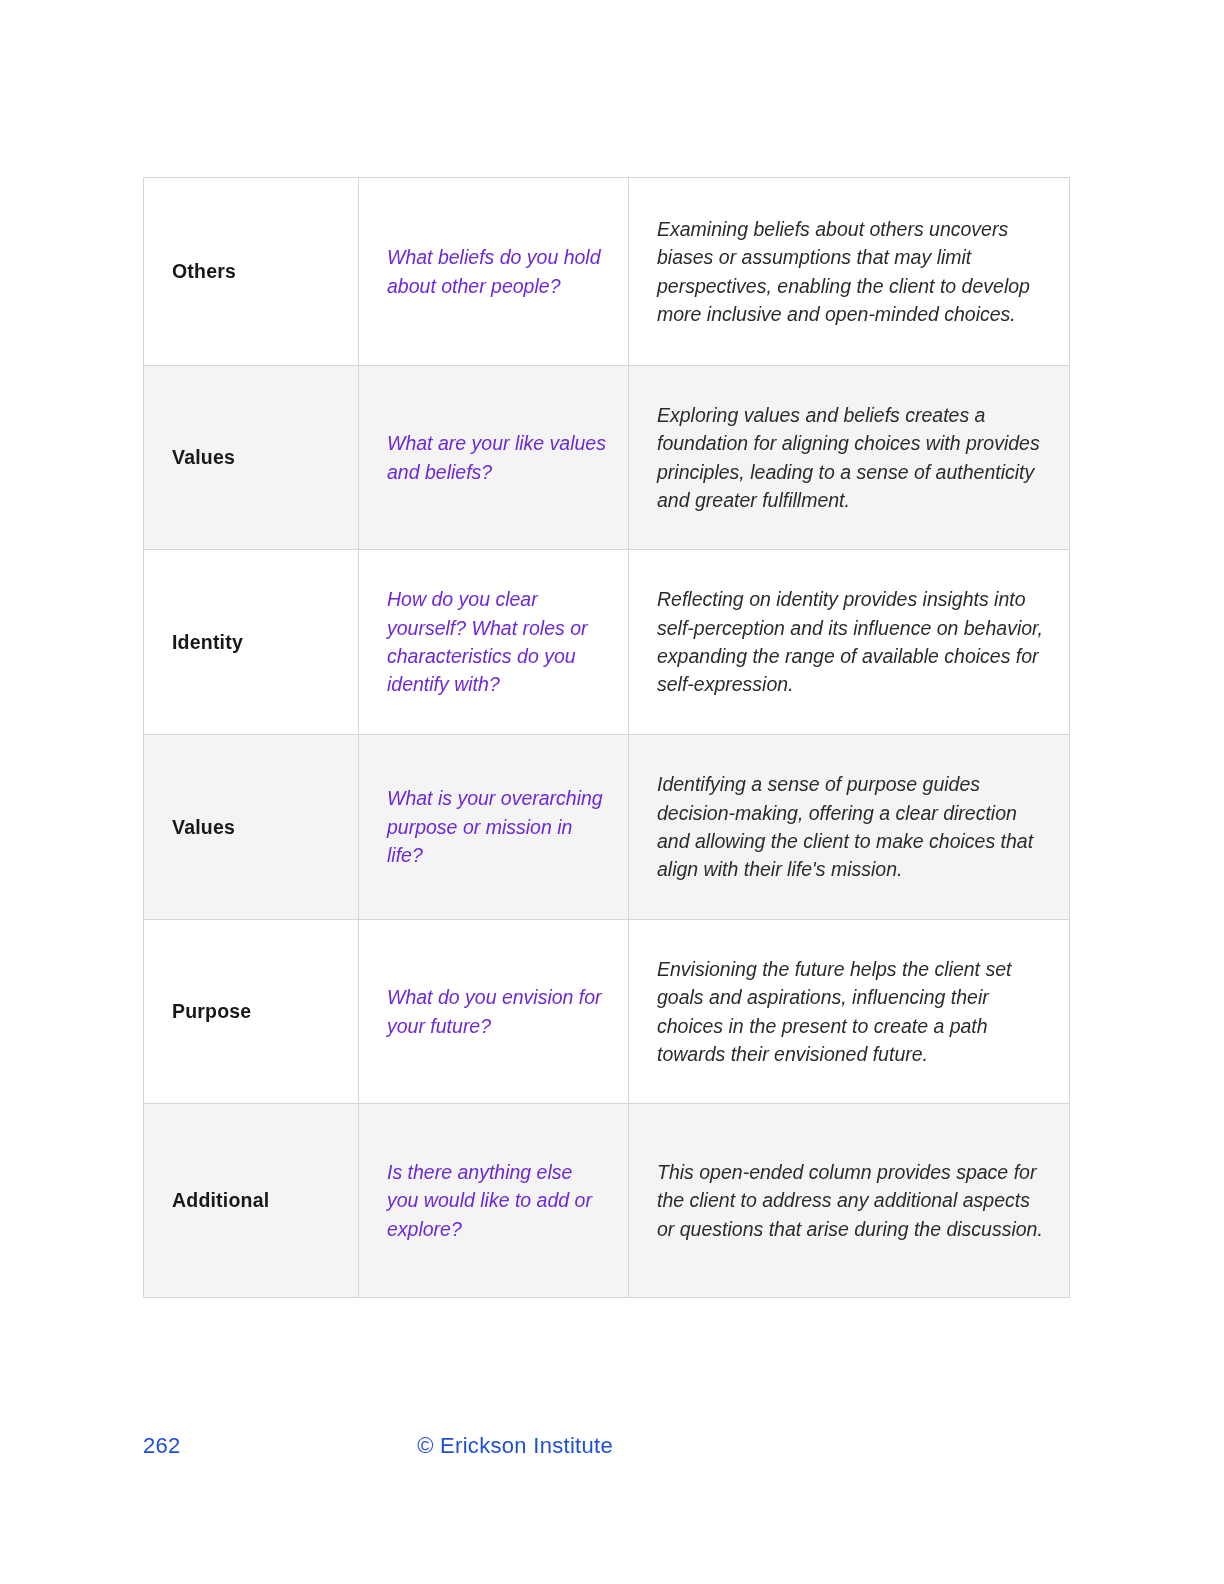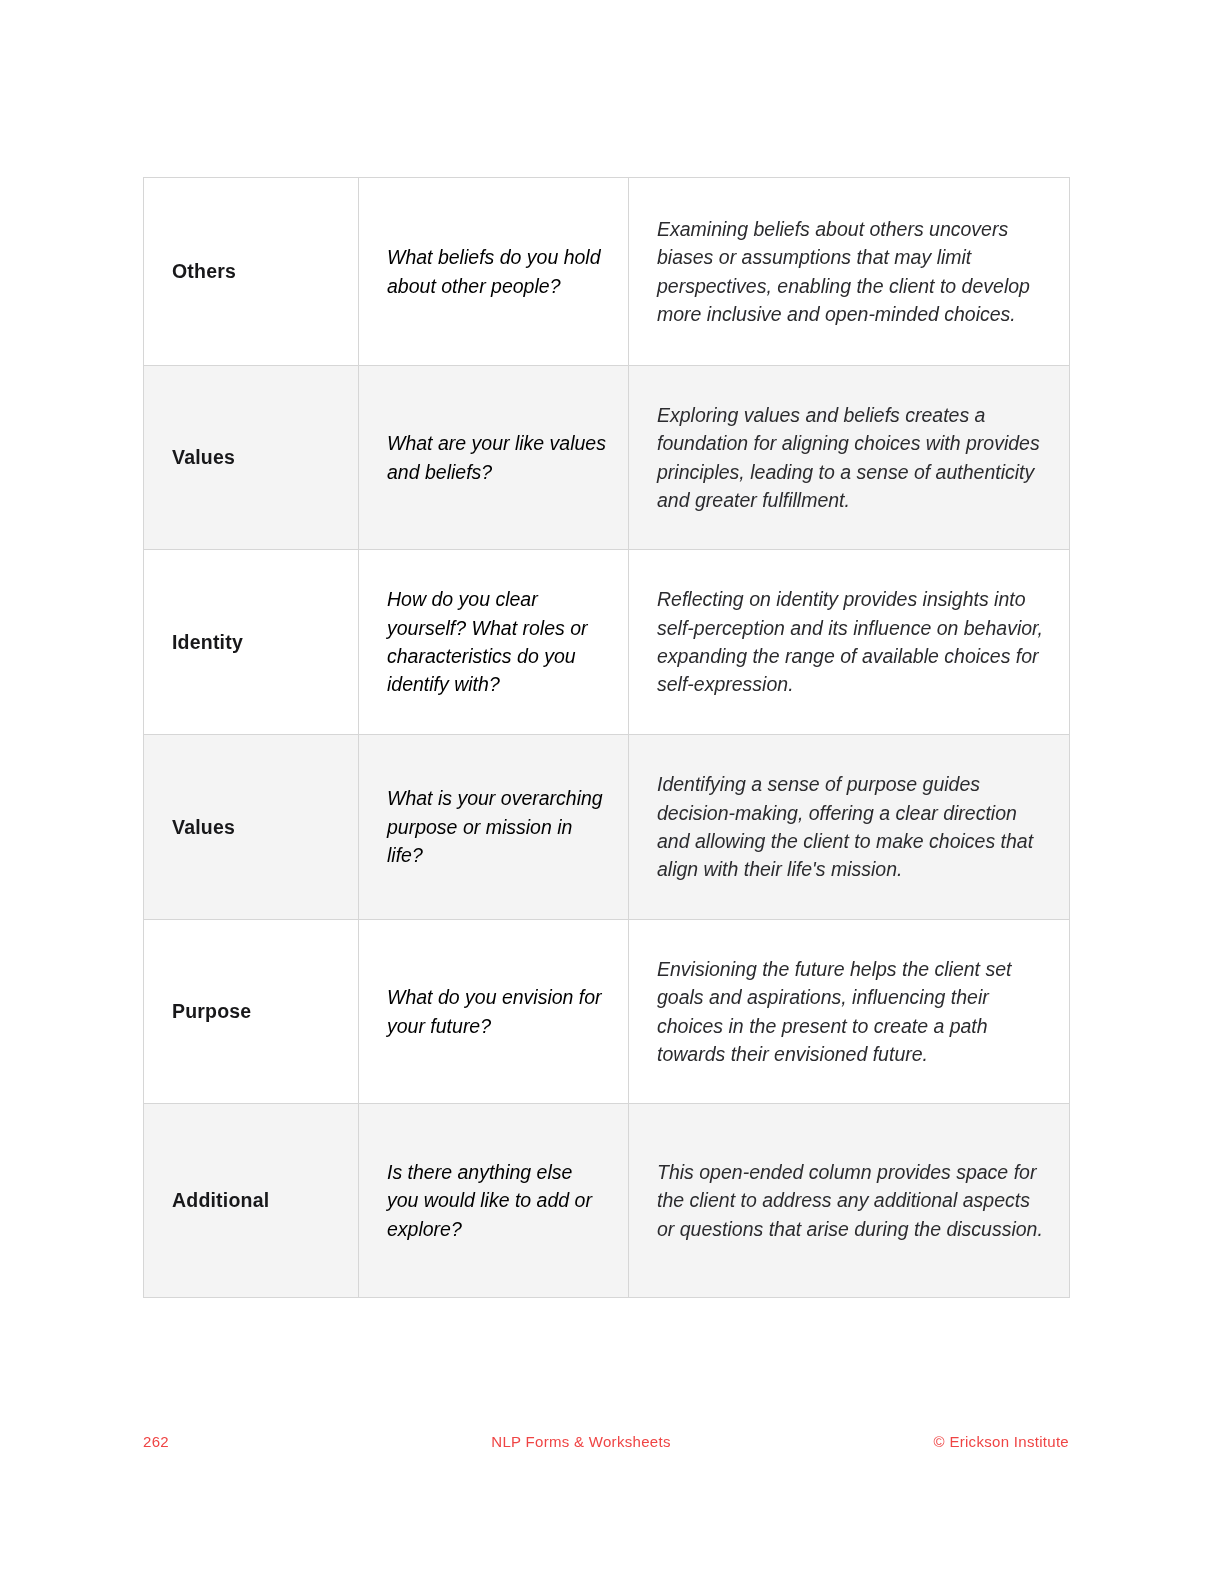--- a/index.html
+++ b/index.html
@@ -51,21 +51,21 @@
     font-weight: bold;
     font-size: 19.5px;
     letter-spacing: 0.2px;
     color: #18181a;
     padding-left: 27px;
   }
   td.cell-question {
     font-style: italic;
     font-size: 19.5px;
     line-height: 1.46;
-    color: #000000;
+    color: #6d28d9;
     padding-left: 26px;
     padding-right: 30px;
   }
   td.cell-rationale {
     font-style: italic;
     font-size: 19.5px;
     line-height: 1.455;
     color: #2b2b2e;
     padding-left: 25px;
     padding-right: 28px;
@@ -80,22 +80,22 @@
   tr.r6 td { height: 194px; }
 
   
   .footer {
     position: absolute;
     left: 143px;
     top: 1433px;
     width: 926px;
     display: flex;
     align-items: baseline;
-    font-size: 15px;
-    color: #ef4444;
+    font-size: 22px;
+    color: #1d4ed8;
     letter-spacing: 0.3px;
   }
   .footer .f-page  { width: 210px; text-align: left; }
   .footer .f-title { flex: 1; text-align: center; }
   .footer .f-copy  { width: 260px; text-align: right; }
 </style>
 </head>
 <body>
 
 <div class="page">
@@ -137,17 +137,16 @@
           <td class="cell-label">Additional</td>
           <td class="cell-question">Is there anything else you would like to add or explore?</td>
           <td class="cell-rationale">This open-ended column provides space for the client to address any additional aspects or questions that arise during the discussion.</td>
         </tr>
       </tbody>
     </table>
   </div>
 
   <div class="footer">
     <span class="f-page">262</span>
-    <span class="f-title">NLP Forms &amp; Worksheets</span>
     <span class="f-copy">© Erickson Institute</span>
   </div>
 
 </div>
 
 </body></html>

